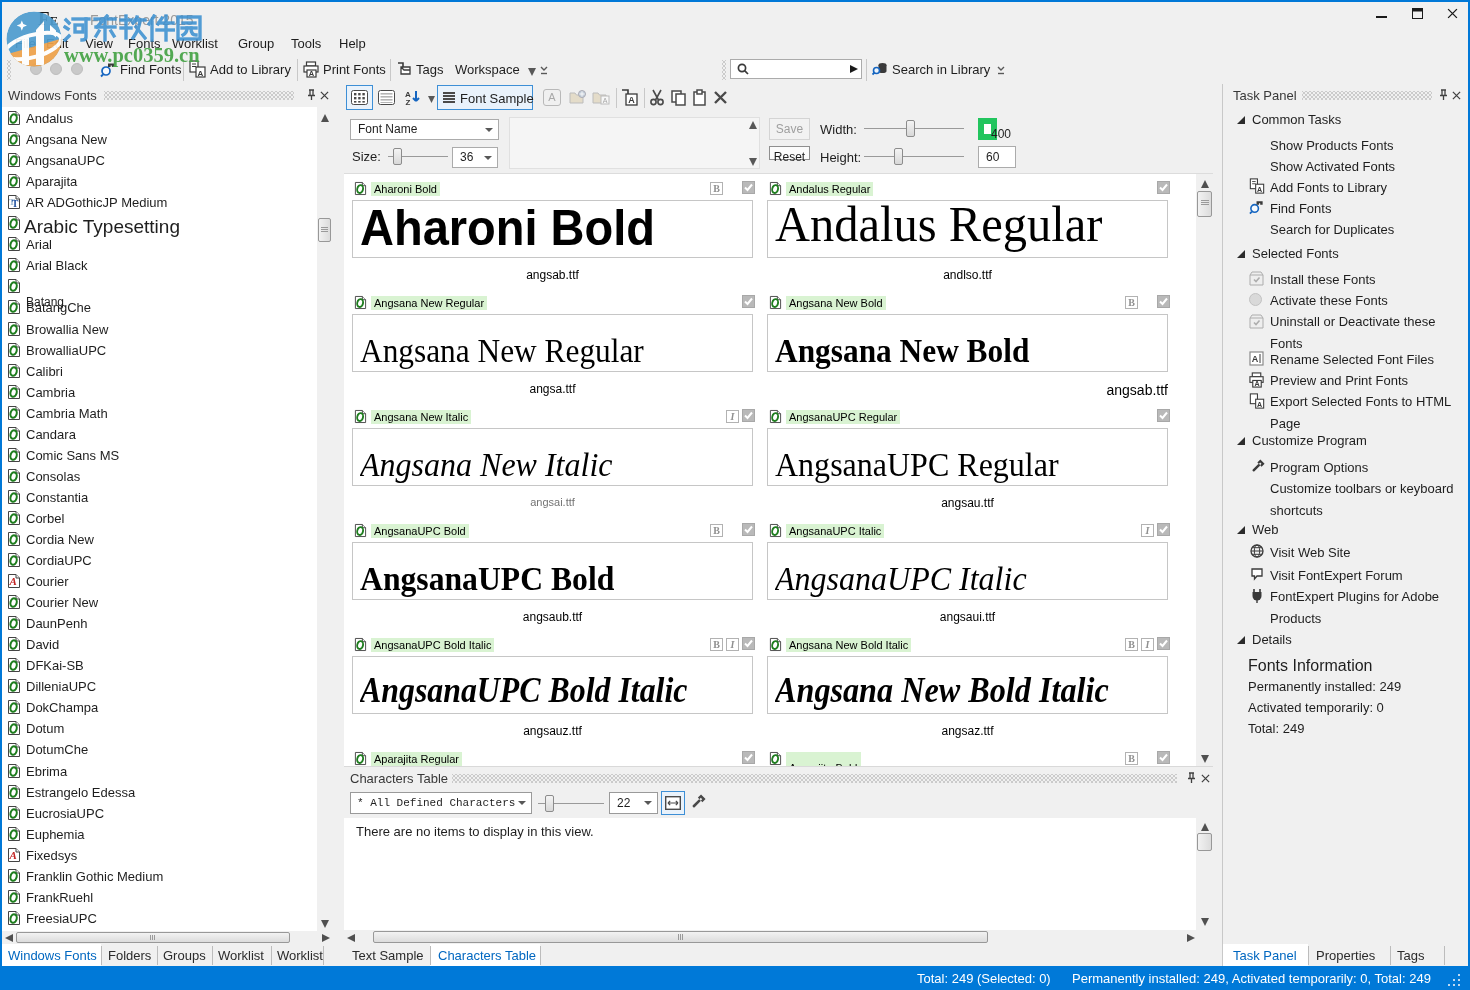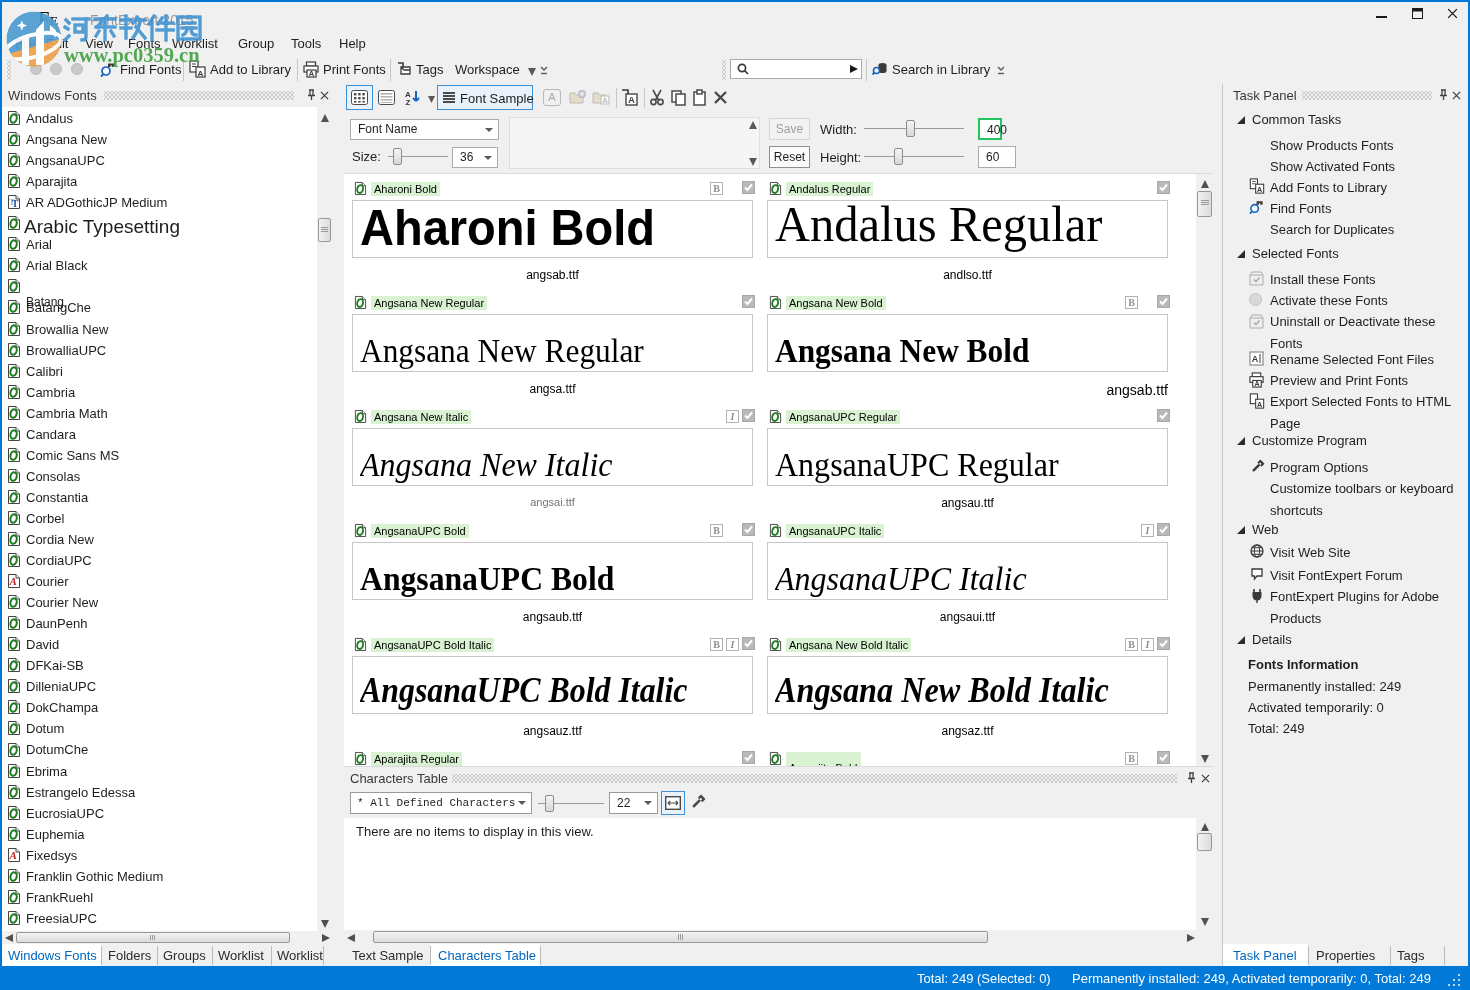--- a/index.html
+++ b/index.html
@@ -453,25 +453,25 @@
 <div class="abs" style="left:393px;top:148px;width:9px;height:17px;background:linear-gradient(#f4f4f4,#d8d8d8);border:1px solid #8c8c8c;border-radius:2px"></div>
 <div class="combo" style="left:452px;top:147px;width:46px;height:21px;line-height:19px;padding-left:7px">36<span class="ca"></span></div>
 <div class="abs" style="left:509px;top:117px;width:251px;height:52px;background:#f5f5f5;border:1px solid #e0e0e0"></div>
 <svg style="position:absolute;left:749px;top:121px" width="8" height="8" viewBox="0 0 7 7">
     <polygon points="0,7 7,7 3.5,0" fill="#585858"></polygon>
   </svg>
 <svg style="position:absolute;left:749px;top:158px" width="8" height="8" viewBox="0 0 7 7">
     <polygon points="0,0 7,0 3.5,7" fill="#585858"></polygon>
   </svg>
 <div class="abs" style="left:769px;top:118px;width:41px;height:22px;background:#f2f2f2;border:1px solid #d4d4d4;color:#9f9f9f;font-size:12px;text-align:center;line-height:20px">Save</div>
-<div class="abs" style="left:769px;top:146px;width:41px;height:22px;background:#fbfbfb;border:1px solid #8f8f8f;color:#1e1e1e;font-size:12px;text-align:center;line-height:20px">Reset</div>
+<div class="abs" style="left:769px;top:146px;width:41px;height:14px;background:#fbfbfb;border:1px solid #8f8f8f;color:#1e1e1e;font-size:12px;text-align:center;line-height:20px">Reset</div>
 <div class="abs" style="left:820px;top:122px;font-size:13px">Width:</div>
 <div class="abs" style="left:864px;top:128px;width:100px;height:1px;background:#9a9a9a"></div>
 <div class="abs" style="left:906px;top:120px;width:9px;height:17px;background:linear-gradient(#f4f4f4,#d8d8d8);border:1px solid #8c8c8c;border-radius:2px"></div>
-<div class="abs" style="left:978px;top:118px;width:24px;height:22px;background:#fff;border:2px solid #22c55e;font-size:12px;padding:3px 0 0 7px">400</div>
+<div class="abs" style="left:978px;top:118px;width:14px;height:22px;background:#fff;border:6px solid #22c55e;font-size:12px;padding:3px 0 0 7px">400</div>
 <div class="abs" style="left:820px;top:150px;font-size:13px">Height:</div>
 <div class="abs" style="left:864px;top:156px;width:100px;height:1px;background:#9a9a9a"></div>
 <div class="abs" style="left:894px;top:148px;width:9px;height:17px;background:linear-gradient(#f4f4f4,#d8d8d8);border:1px solid #8c8c8c;border-radius:2px"></div>
 <div class="abs" style="left:978px;top:146px;width:38px;height:22px;background:#fff;border:1px solid #ababab;font-size:12px;padding:3px 0 0 7px">60</div>
 <div class="abs" style="left:344px;top:173px;width:869px;height:1px;background:#dcdcdc"></div>
 <div class="abs" style="left:344px;top:174px;width:852px;height:592px;background:#fff;overflow:hidden" id="grid">
 <svg style="position:absolute;left:10px;top:7px" width="13" height="15" viewBox="0 0 14 16">
 <path d="M1.5 1.5 H9 L12.5 5 V14.5 H1.5 Z" fill="#fff" stroke="#444" stroke-width="1"></path>
 <path d="M9 1.5 V5 H12.5" fill="#eee" stroke="#444" stroke-width="1"></path>
 <ellipse cx="6.6" cy="8.6" rx="3.1" ry="4.3" fill="none" stroke="#1e7d1e" stroke-width="2" transform="rotate(14 6.6 8.6)"></ellipse>
@@ -793,21 +793,21 @@
 <path d="M4 1 v3 M10 1 v3" stroke="#3a3a3a" stroke-width="1.6"></path>
 <path d="M2.5 4 h9 v4 a4.5 4.5 0 0 1 -9 0 z" fill="#3a3a3a"></path>
 <path d="M7 12 v3" stroke="#3a3a3a" stroke-width="1.4"></path>
   </svg>
 <div class="abs" style="left:1270px;top:589px;font-size:13px">FontExpert Plugins for Adobe</div>
 <div class="abs" style="left:1270px;top:611px;font-size:13px">Products</div>
 <svg style="position:absolute;left:1236px;top:635px" width="10" height="10" viewBox="0 0 10 10">
     <polygon points="9,1 9,9 1,9" fill="#2b2b2b"></polygon>
   </svg>
 <div class="abs" style="left:1252px;top:632px;font-size:13px">Details</div>
-<div class="abs" style="left:1248px;top:657px;font-size:13px;font-weight:bold">Fonts Information</div>
+<div class="abs" style="left:1248px;top:657px;font-size:16px;font-weight:normal">Fonts Information</div>
 <div class="abs" style="left:1248px;top:679px;font-size:13px">Permanently installed: 249</div>
 <div class="abs" style="left:1248px;top:700px;font-size:13px">Activated temporarily: 0</div>
 <div class="abs" style="left:1248px;top:721px;font-size:13px">Total: 249</div>
 <div class="abs" style="left:1223px;top:944px;width:85px;height:22px;background:#fff"></div>
 <div class="abs" style="left:1233px;top:948px;font-size:13px;color:#0067c0">Task Panel</div>
 <div class="tabsep" style="left:1308px"></div>
 <div class="abs" style="left:1316px;top:948px;font-size:13px;color:#2b2b2b">Properties</div>
 <div class="tabsep" style="left:1390px"></div>
 <div class="abs" style="left:1397px;top:948px;font-size:13px;color:#2b2b2b">Tags</div>
 <div class="tabsep" style="left:1444px"></div>

